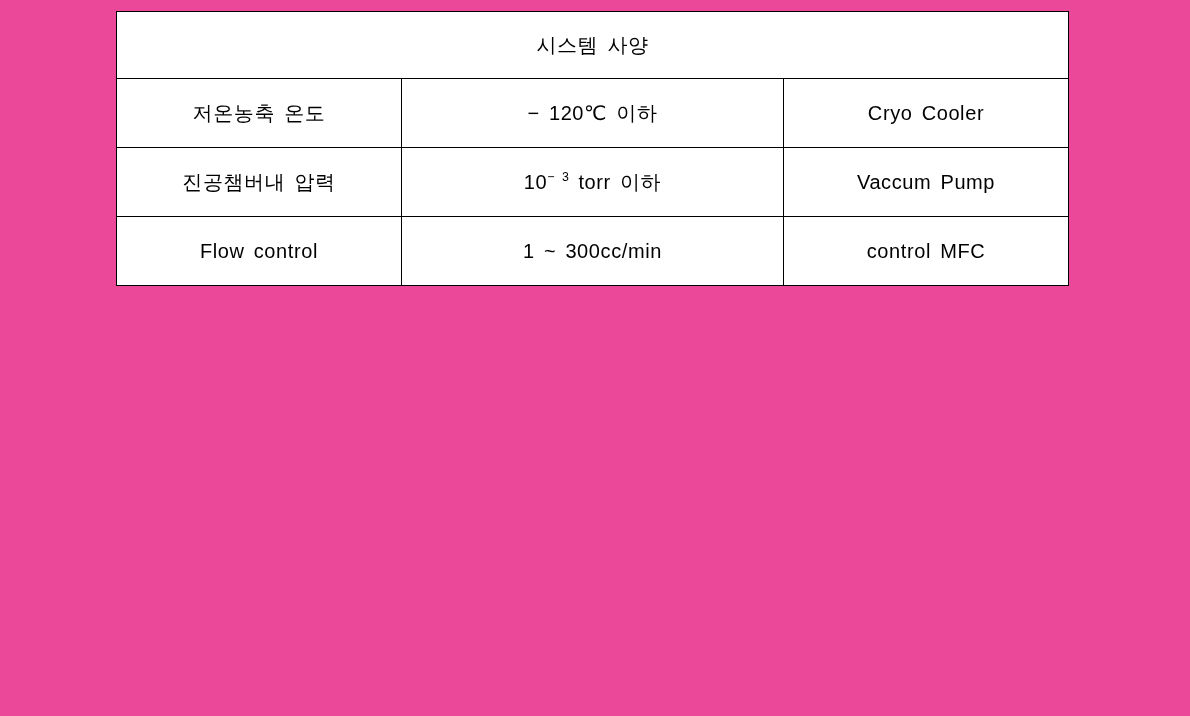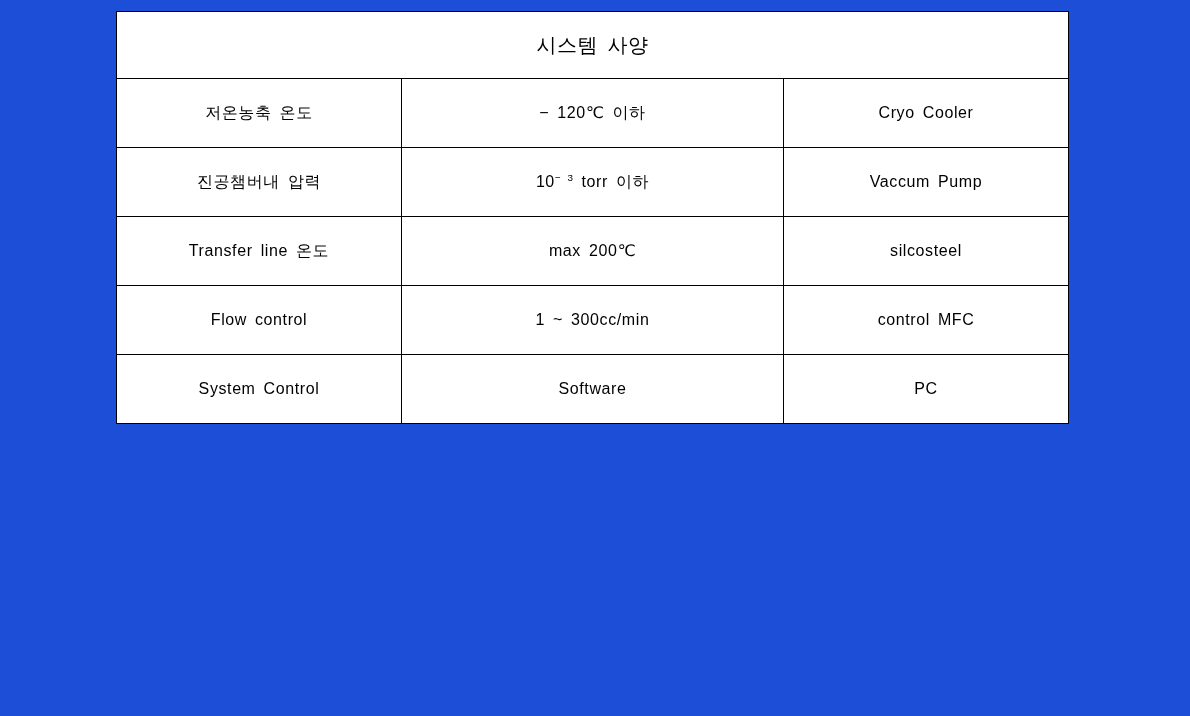--- a/index.html
+++ b/index.html
@@ -13,21 +13,21 @@
     height: 716px;
     font-family: "Liberation Sans", "DejaVu Sans", sans-serif;
     color: #000000;
     overflow: hidden;
   }
 
   #page {
     position: relative;
     width: 1190px;
     height: 716px;
-    background: #1d4ed8;
+    background: #ec4899;
   }
 
   .spec-table {
     position: absolute;
     left: 116px;
     top: 11px;
     width: 952px;
     border-collapse: collapse;
     table-layout: fixed;
     background: #ffffff;
@@ -49,21 +49,21 @@
     line-height: 1.15;
   }
 
   .spec-table thead th {
     height: 66px;
     font-size: 20px;
   }
 
   .spec-table tbody td {
     height: 68px;
-    font-size: 16px;
+    font-size: 20px;
   }
 
   
   .sup {
     font-size: 0.62em;
     vertical-align: super;
     letter-spacing: 0.5px;
   }
 </style>
 </head>
@@ -95,34 +95,24 @@
       <tr>
         <td>진공챔버내 압력</td>
         <td><span>10</span><span class="sup">− 3</span><span> torr 이하</span></td>
         <td>Vaccum Pump</td>
       </tr>
 
 
 
 
 
-      <tr>
-        <td>Transfer line 온도</td>
-        <td>max 200℃</td>
-        <td>silcosteel</td>
-      </tr>
 
       <tr>
         <td>Flow control</td>
         <td>1 ~ 300cc/min</td>
         <td>control MFC</td>
       </tr>
 
-      <tr>
-        <td>System Control</td>
-        <td>Software</td>
-        <td>PC</td>
-      </tr>
 
     </tbody>
   </table>
 
 </div>
 
 </body></html>

